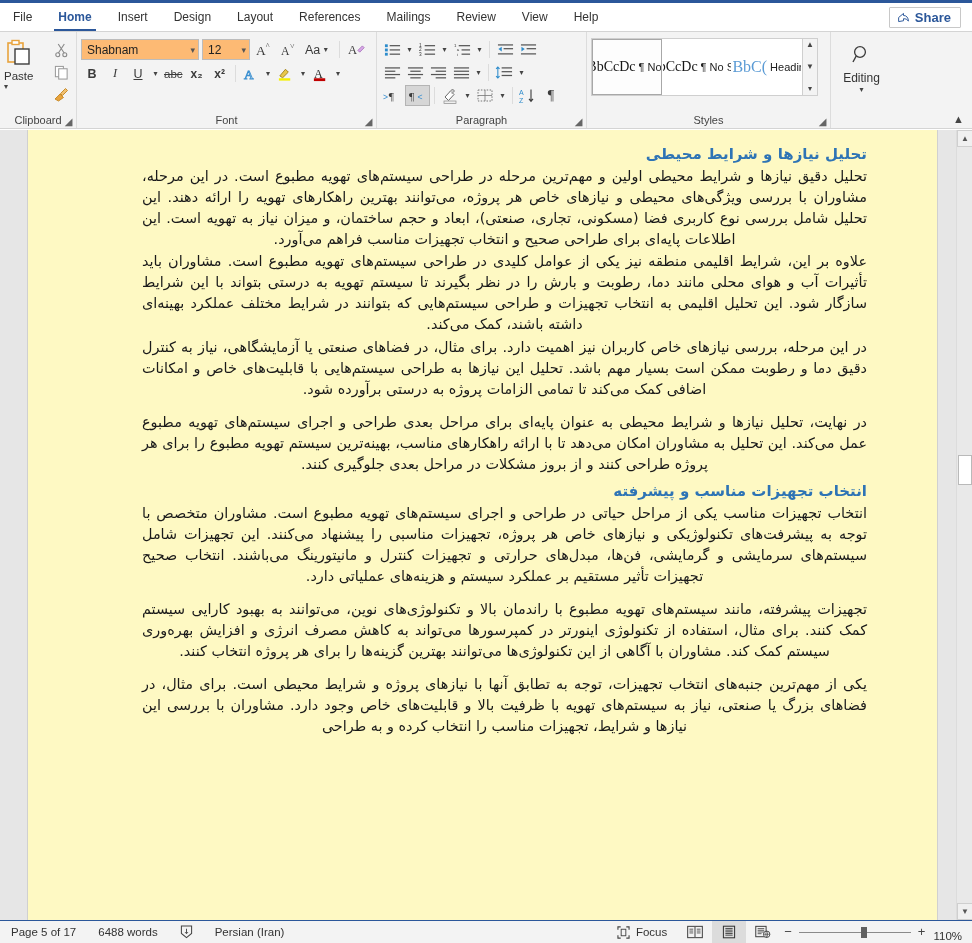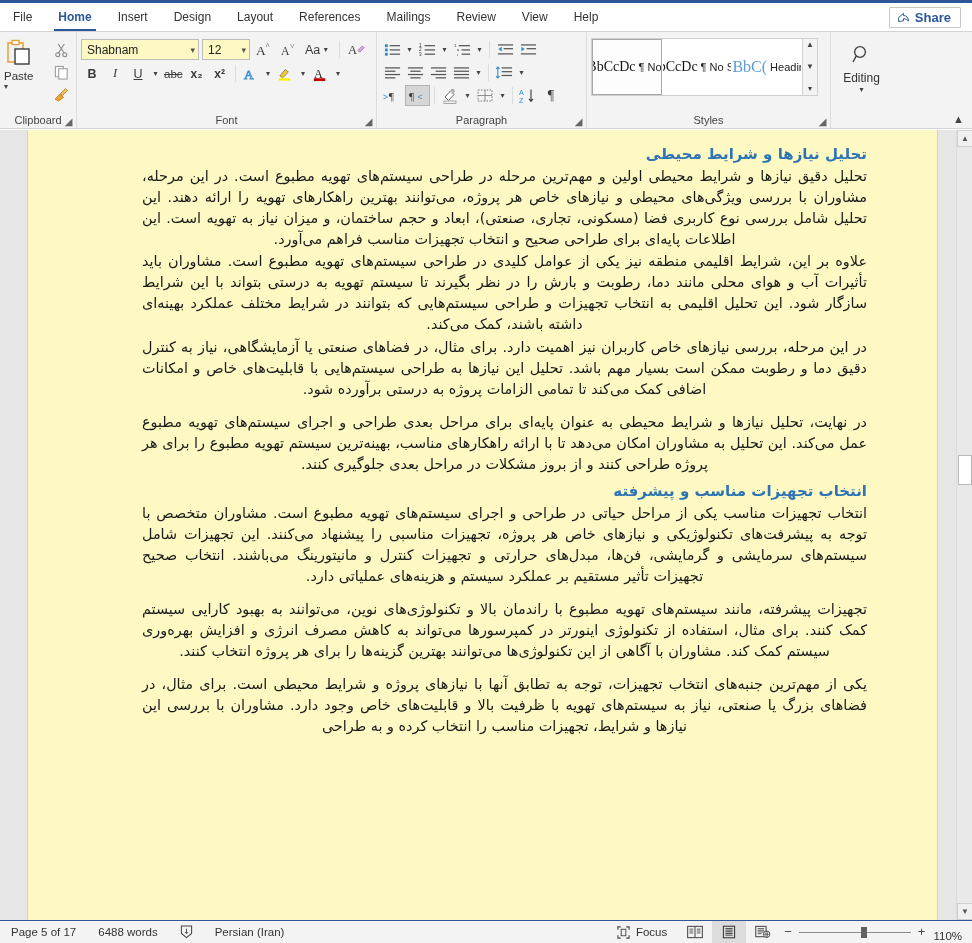--- a/index.html
+++ b/index.html
@@ -106,21 +106,21 @@
   .clip-mini-col { display: flex; flex-direction: column; gap: 2px; padding-top: 3px; }
   .clip-mini { width: 22px; height: 20px; display: flex; align-items: center; justify-content: center; }
 
   
   .font-body { display: flex; flex-direction: column; gap: 3px; padding-top: 4px; }
   .font-row1 { display: flex; align-items: center; gap: 3px; }
   .font-row2 { display: flex; align-items: center; gap: 1px; }
   .combo {
     height: 21px;
     border: 1px solid #bcbcbc;
-    background: #fef9c3;
+    background: #fdba74;
     display: flex; align-items: center;
     padding: 0 3px 0 5px;
     font-size: 12px;
     color: #222;
   }
   .combo .cv { flex: 1 1 auto; white-space: nowrap; overflow: hidden; }
   .combo .cchev { font-size: 9px; color: #555; padding-left: 4px; }
   .combo.font-name { width: 118px; }
   .combo.font-size { width: 48px; }
   .rbtn {

